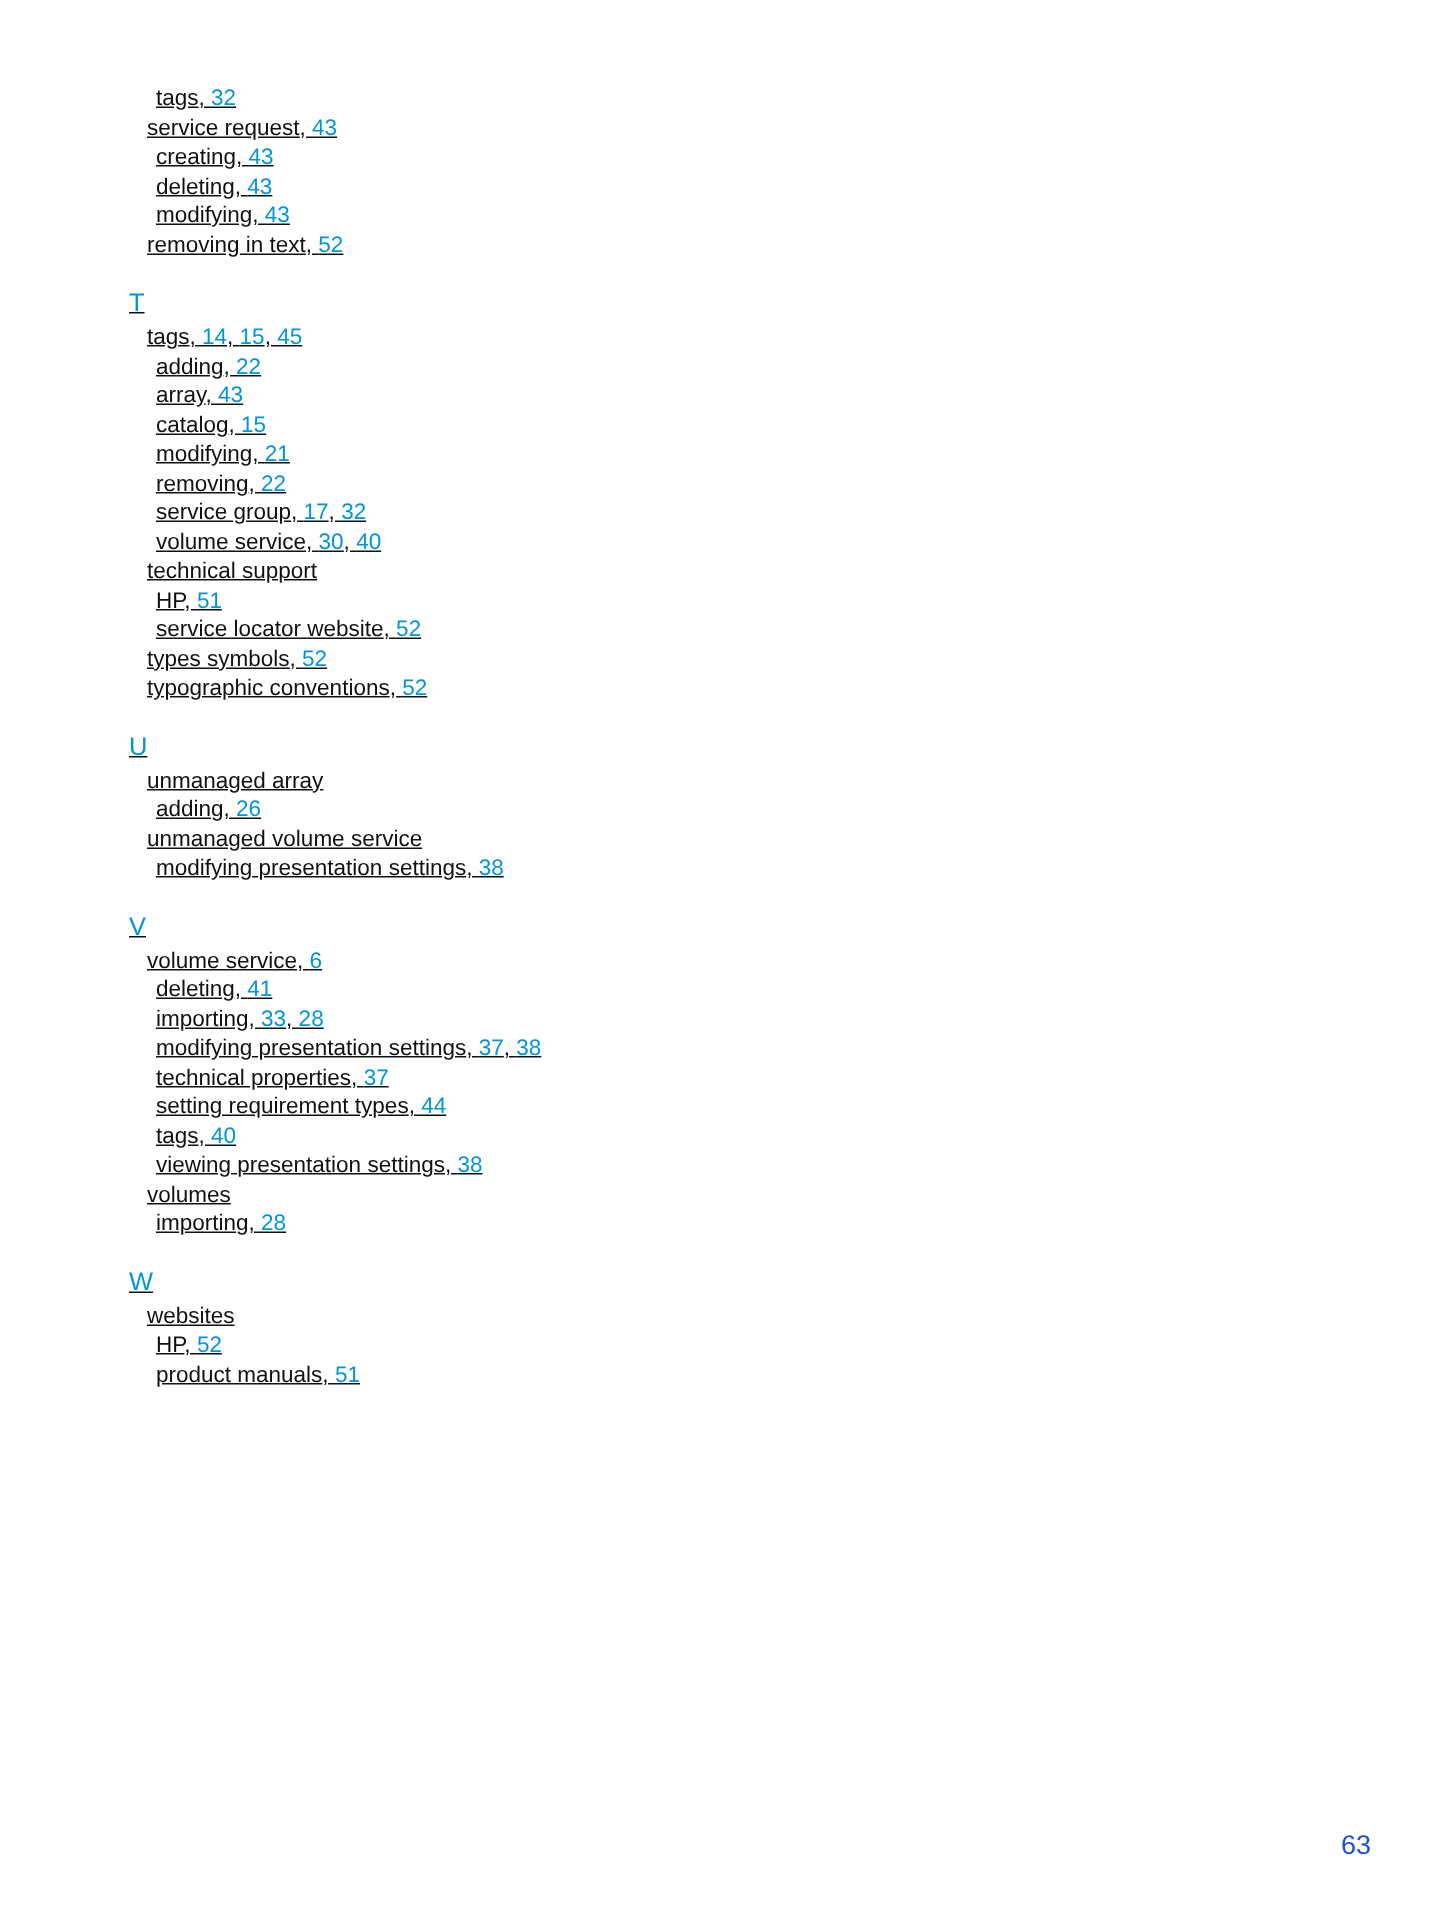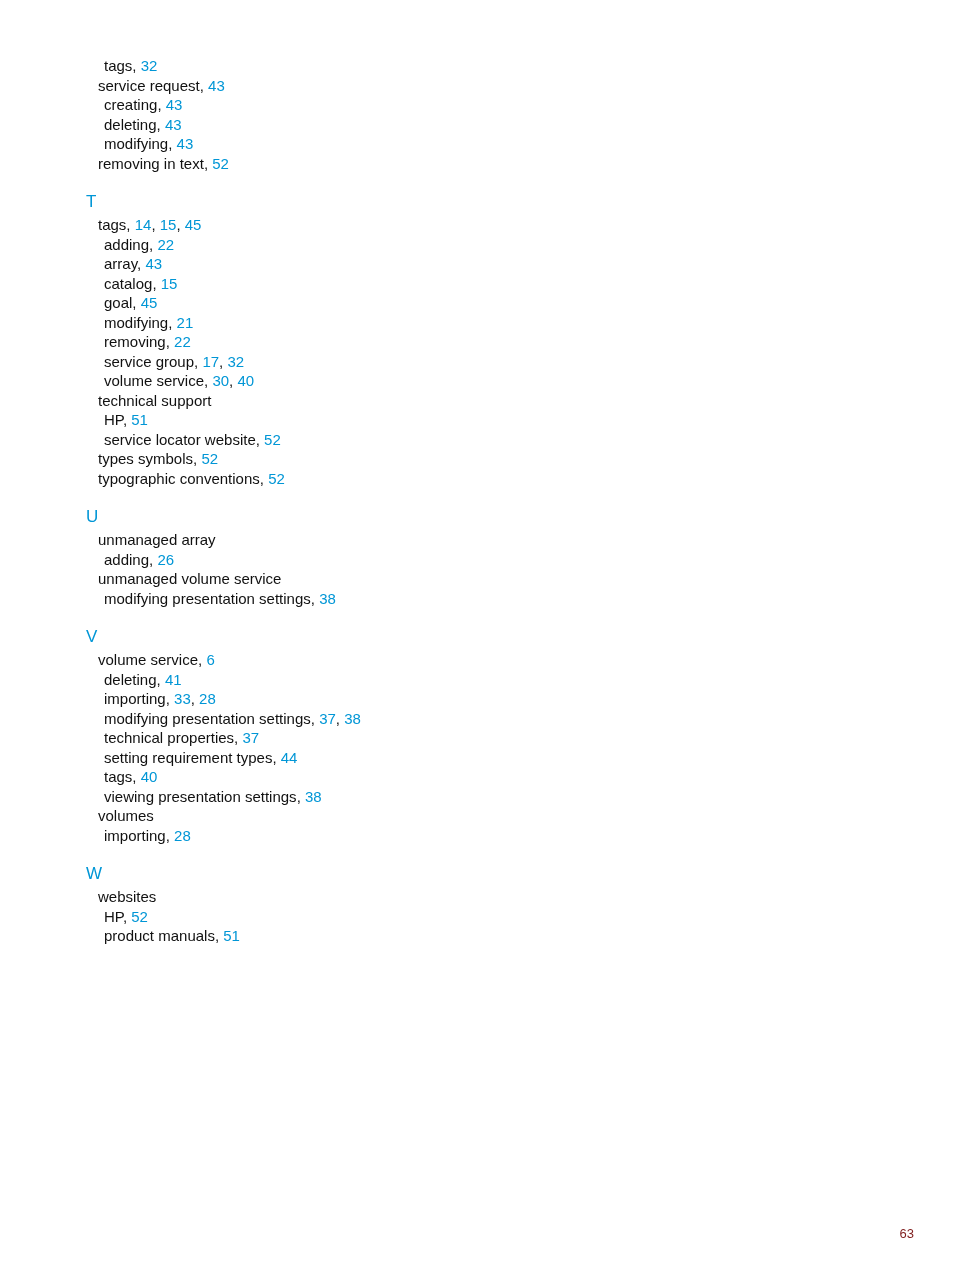--- a/index.html
+++ b/index.html
@@ -9,20 +9,21 @@
     font-family: Arial, Helvetica, sans-serif;
     font-size: 15px;
     color: #111;
   }
   .page {
     position: relative;
     width: 954px;
     height: 1271px;
     box-sizing: border-box;
     padding: 56px 44px 0 86px;
+    text-decoration: underline;
   }
   .index {
     line-height: 1.3;
   }
   .section-heading {
     color: #0096d6;
     font-size: 17px;
     margin-top: 18px;
     margin-bottom: 2px;
   }
@@ -43,41 +44,40 @@
   }
   .pnum {
     color: #0096d6;
     text-decoration: none;
     cursor: pointer;
   }
   .page-number {
     position: absolute;
     right: 40px;
     bottom: 30px;
-    font-size: 13px;
-    color: #7f1d1d;
+    font-size: 18px;
+    color: #1d4ed8;
   }
 </style>
 </head>
 <body>
 
 <div class="page">
   <div class="index" id="index-root">
       <div class="entry lvl2"><span class="txt">tags</span><span class="sep">, </span><a class="pnum">32</a></div>
       <div class="entry lvl1"><span class="txt">service request</span><span class="sep">, </span><a class="pnum">43</a></div>
       <div class="entry lvl2"><span class="txt">creating</span><span class="sep">, </span><a class="pnum">43</a></div>
       <div class="entry lvl2"><span class="txt">deleting</span><span class="sep">, </span><a class="pnum">43</a></div>
       <div class="entry lvl2"><span class="txt">modifying</span><span class="sep">, </span><a class="pnum">43</a></div>
       <div class="entry lvl1"><span class="txt">removing in text</span><span class="sep">, </span><a class="pnum">52</a></div>
       <div class="section-heading">T</div>
       <div class="entry lvl1"><span class="txt">tags</span><span class="sep">, </span><a class="pnum">14</a><span class="sep">, </span><a class="pnum">15</a><span class="sep">, </span><a class="pnum">45</a></div>
       <div class="entry lvl2"><span class="txt">adding</span><span class="sep">, </span><a class="pnum">22</a></div>
       <div class="entry lvl2"><span class="txt">array</span><span class="sep">, </span><a class="pnum">43</a></div>
       <div class="entry lvl2"><span class="txt">catalog</span><span class="sep">, </span><a class="pnum">15</a></div>
-      <div class="entry lvl2"><span class="txt">goal</span><span class="sep">, </span><a class="pnum">45</a></div>
       <div class="entry lvl2"><span class="txt">modifying</span><span class="sep">, </span><a class="pnum">21</a></div>
       <div class="entry lvl2"><span class="txt">removing</span><span class="sep">, </span><a class="pnum">22</a></div>
       <div class="entry lvl2"><span class="txt">service group</span><span class="sep">, </span><a class="pnum">17</a><span class="sep">, </span><a class="pnum">32</a></div>
       <div class="entry lvl2"><span class="txt">volume service</span><span class="sep">, </span><a class="pnum">30</a><span class="sep">, </span><a class="pnum">40</a></div>
       <div class="entry lvl1"><span class="txt">technical support</span></div>
       <div class="entry lvl2"><span class="txt">HP</span><span class="sep">, </span><a class="pnum">51</a></div>
       <div class="entry lvl2"><span class="txt">service locator website</span><span class="sep">, </span><a class="pnum">52</a></div>
       <div class="entry lvl1"><span class="txt">types symbols</span><span class="sep">, </span><a class="pnum">52</a></div>
       <div class="entry lvl1"><span class="txt">typographic conventions</span><span class="sep">, </span><a class="pnum">52</a></div>
       <div class="section-heading">U</div>

